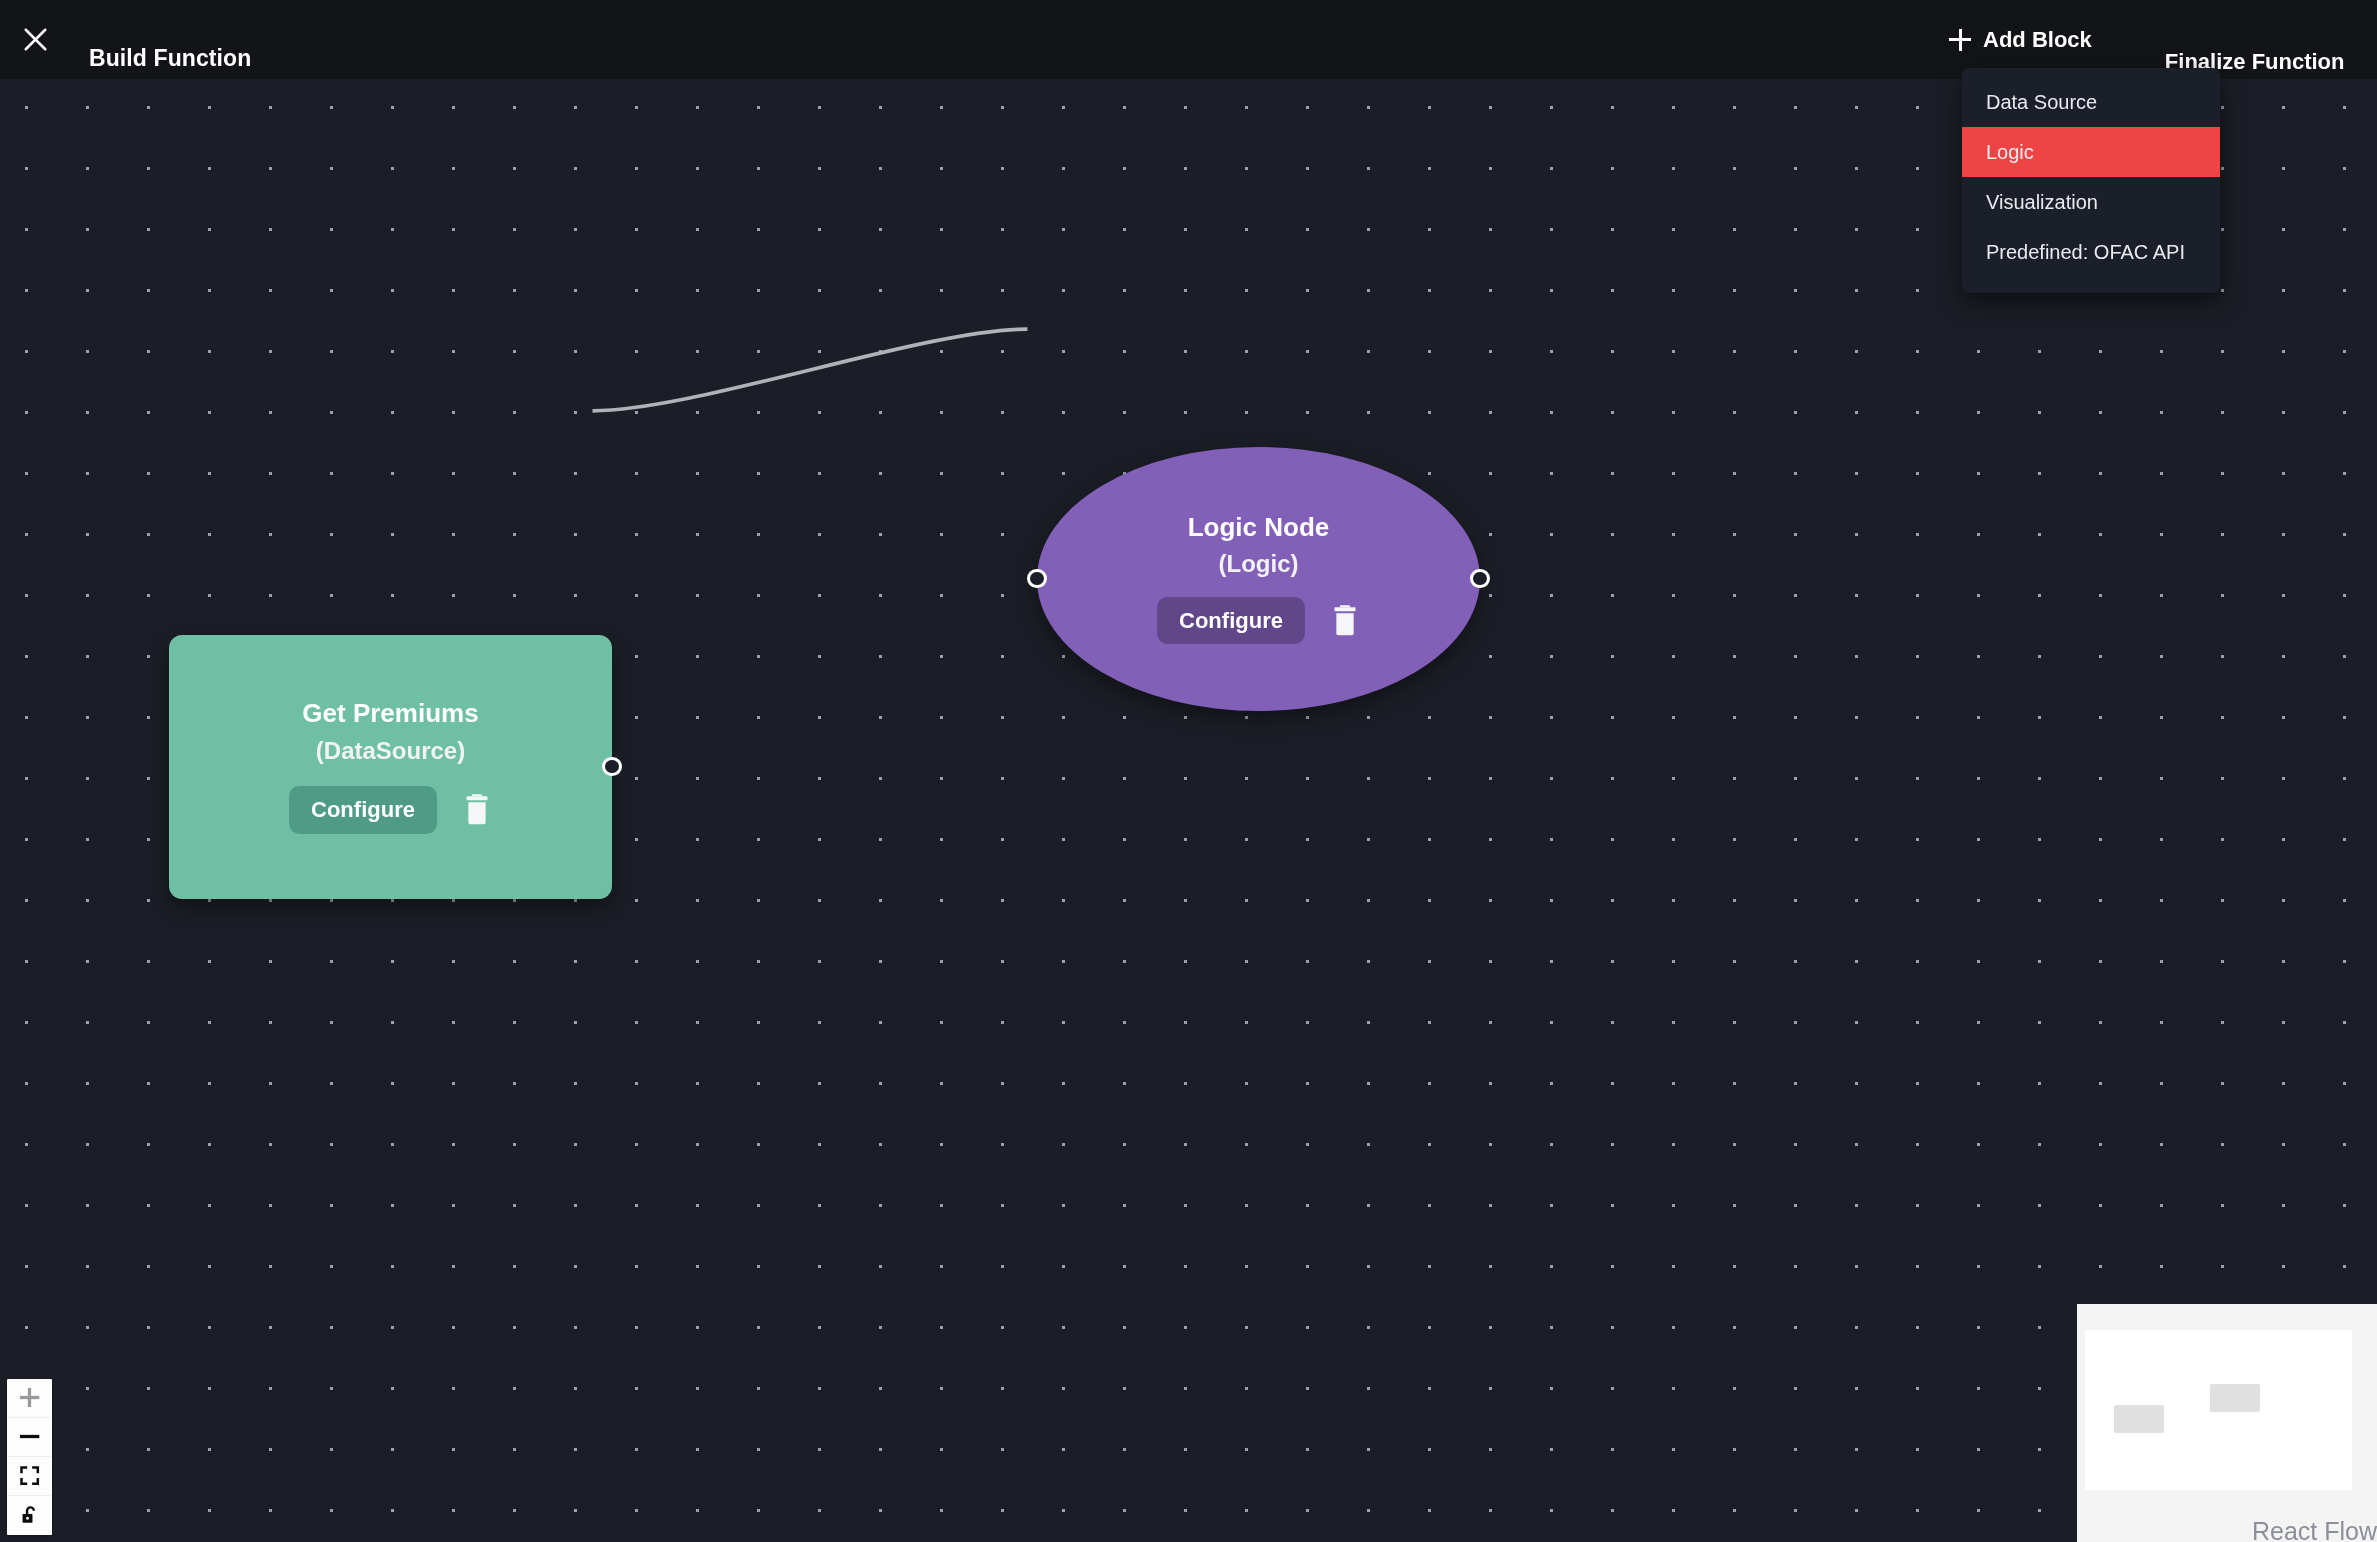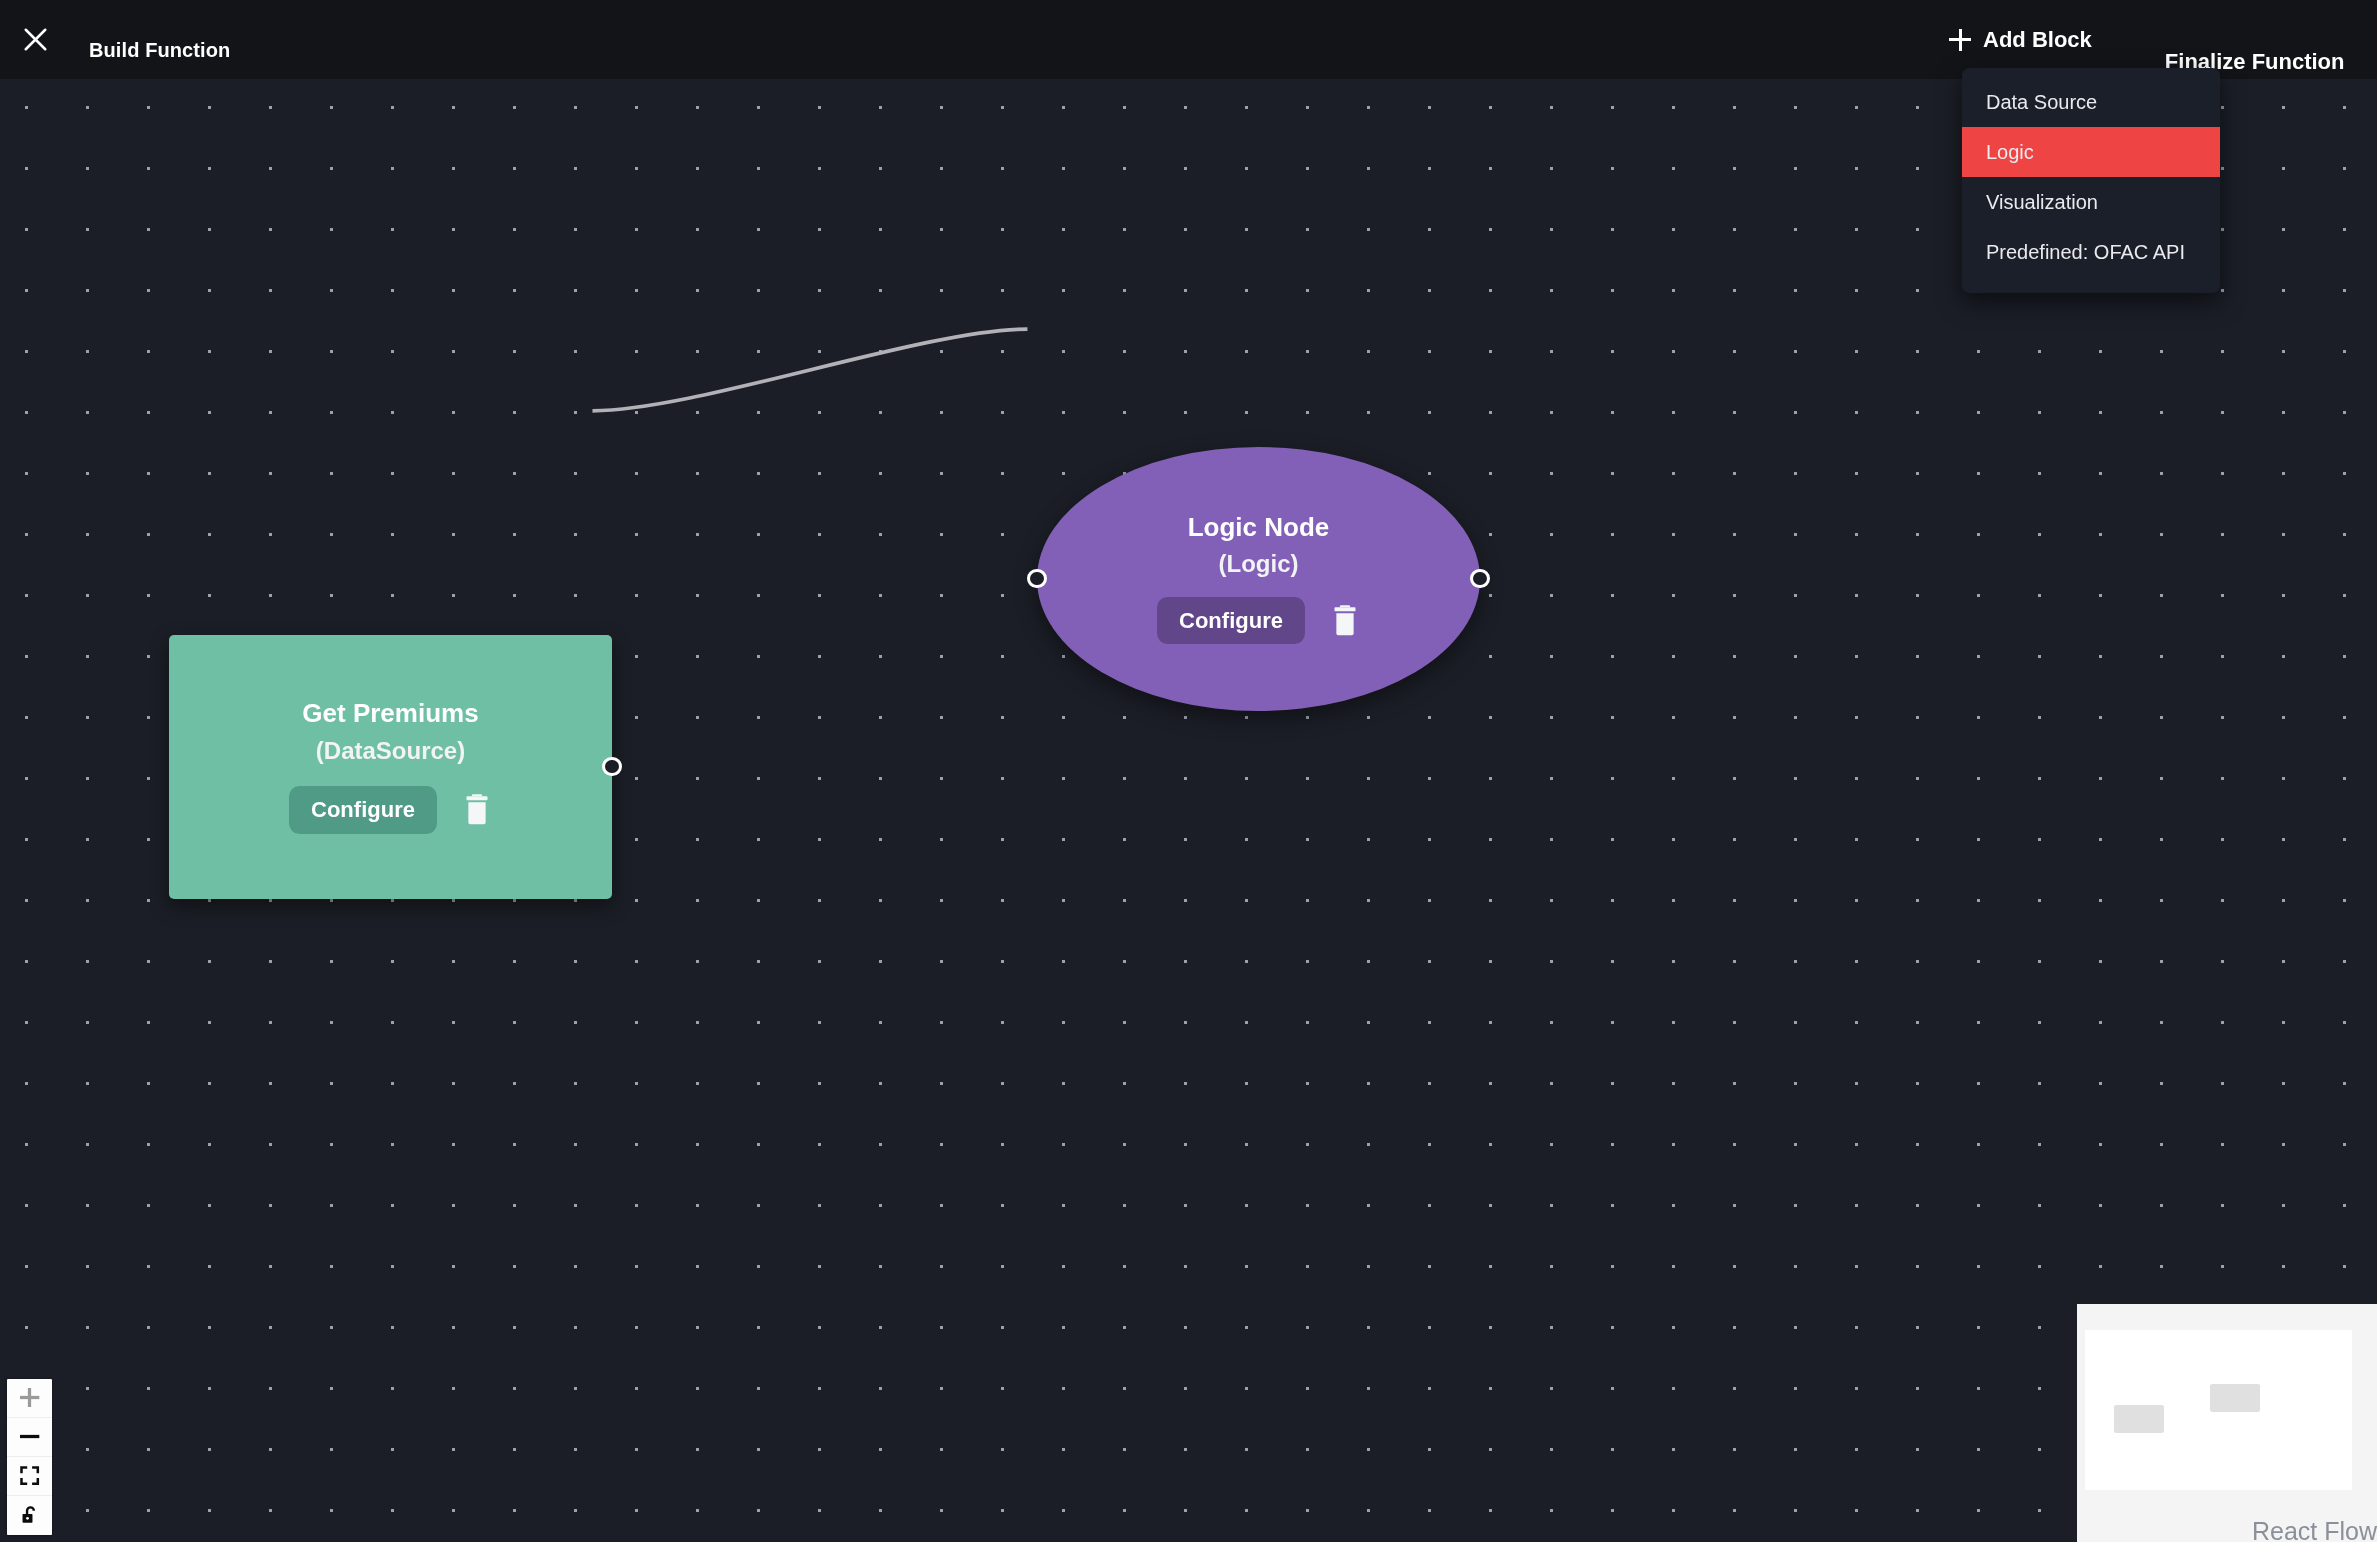--- a/index.html
+++ b/index.html
@@ -42,25 +42,25 @@
     cursor: pointer;
     display: flex;
     align-items: center;
     justify-content: center;
   }
   .close-btn svg { display: block; }
 
   .header-title {
     position: absolute;
     left: 89px;
-    top: 0;
+    top: 8px;
     height: 100px;
     display: flex;
     align-items: center;
-    font-size: 20px;
+    font-size: 23px;
     font-weight: bold;
     color: #ffffff;
     letter-spacing: 0.1px;
   }
 
   .header-actions {
     position: absolute;
     right: 31px;
     top: 0;
     height: 79px;
@@ -212,21 +212,21 @@
   }
 
   
   .node-datasource {
     position: absolute;
     left: 169px;
     top: 556px;
     width: 443px;
     height: 264px;
     background: #6ebfa4;
-    border-radius: 5px;
+    border-radius: 13px;
     box-shadow: 0 7.4px 19.3px rgba(0,0,0,0.42);
     display: flex;
     flex-direction: column;
     align-items: center;
     justify-content: center;
     z-index: 10;
     cursor: grab;
   }
   .node-datasource .configure-btn { background: #4f9b85; }
   .node-datasource .handle-out { right: -9.7px; top: 122px; }

